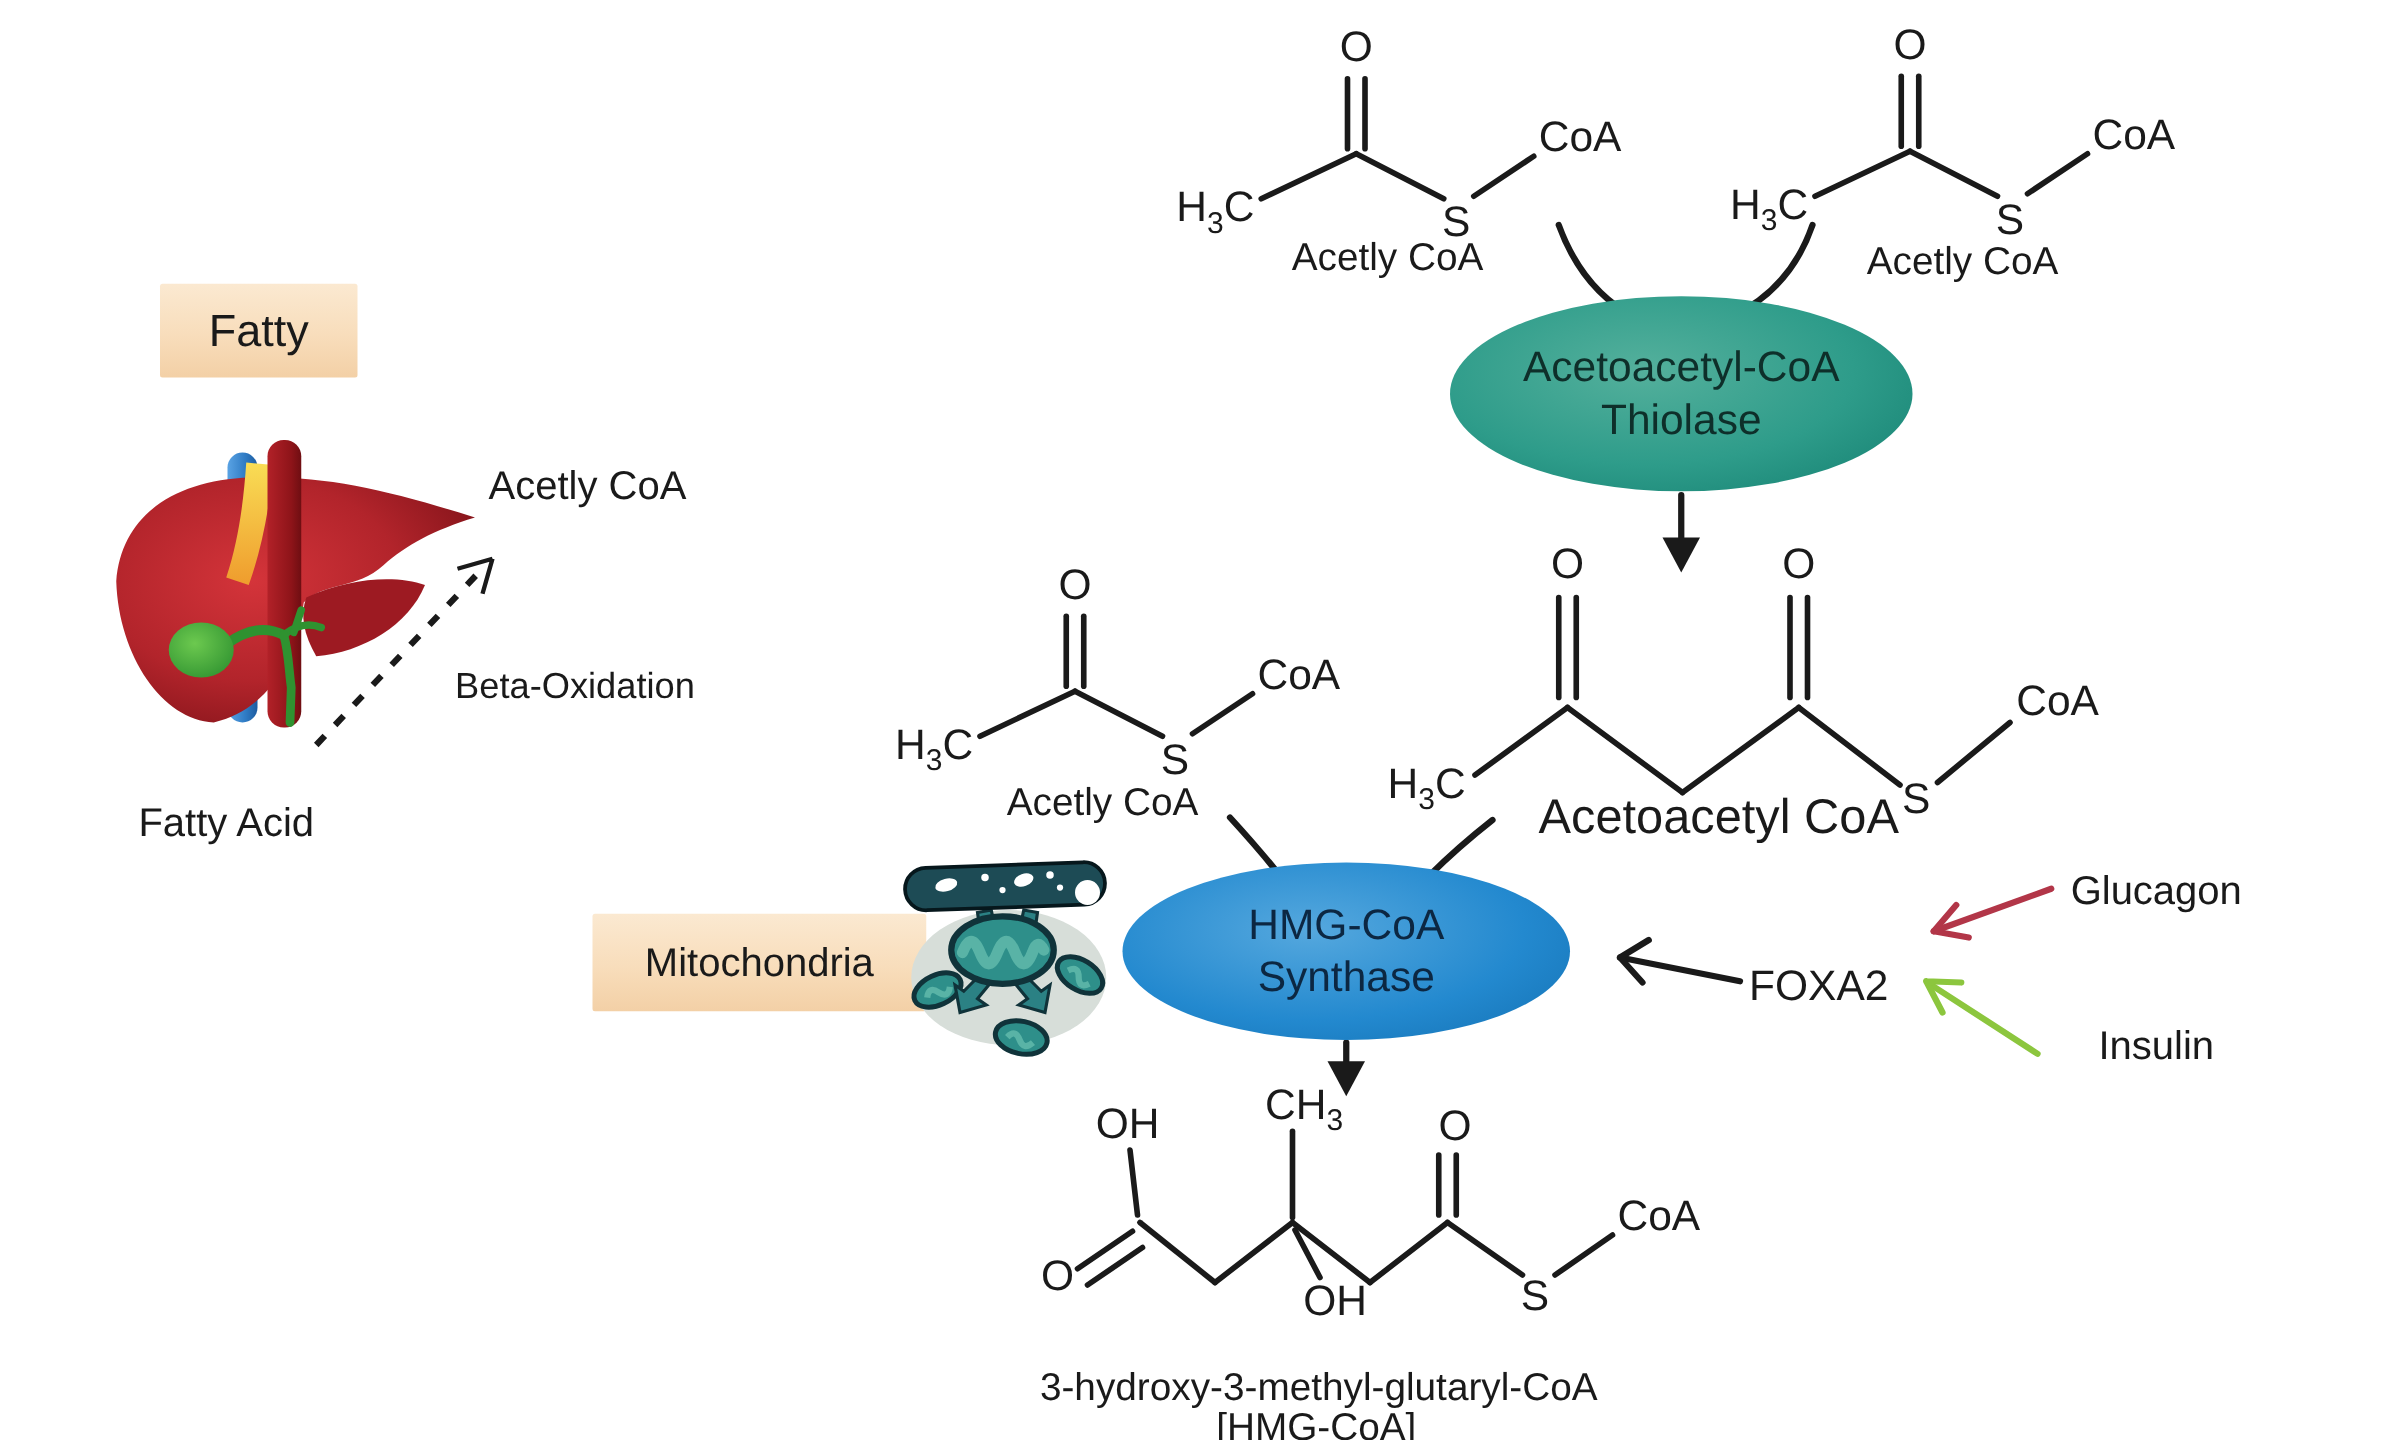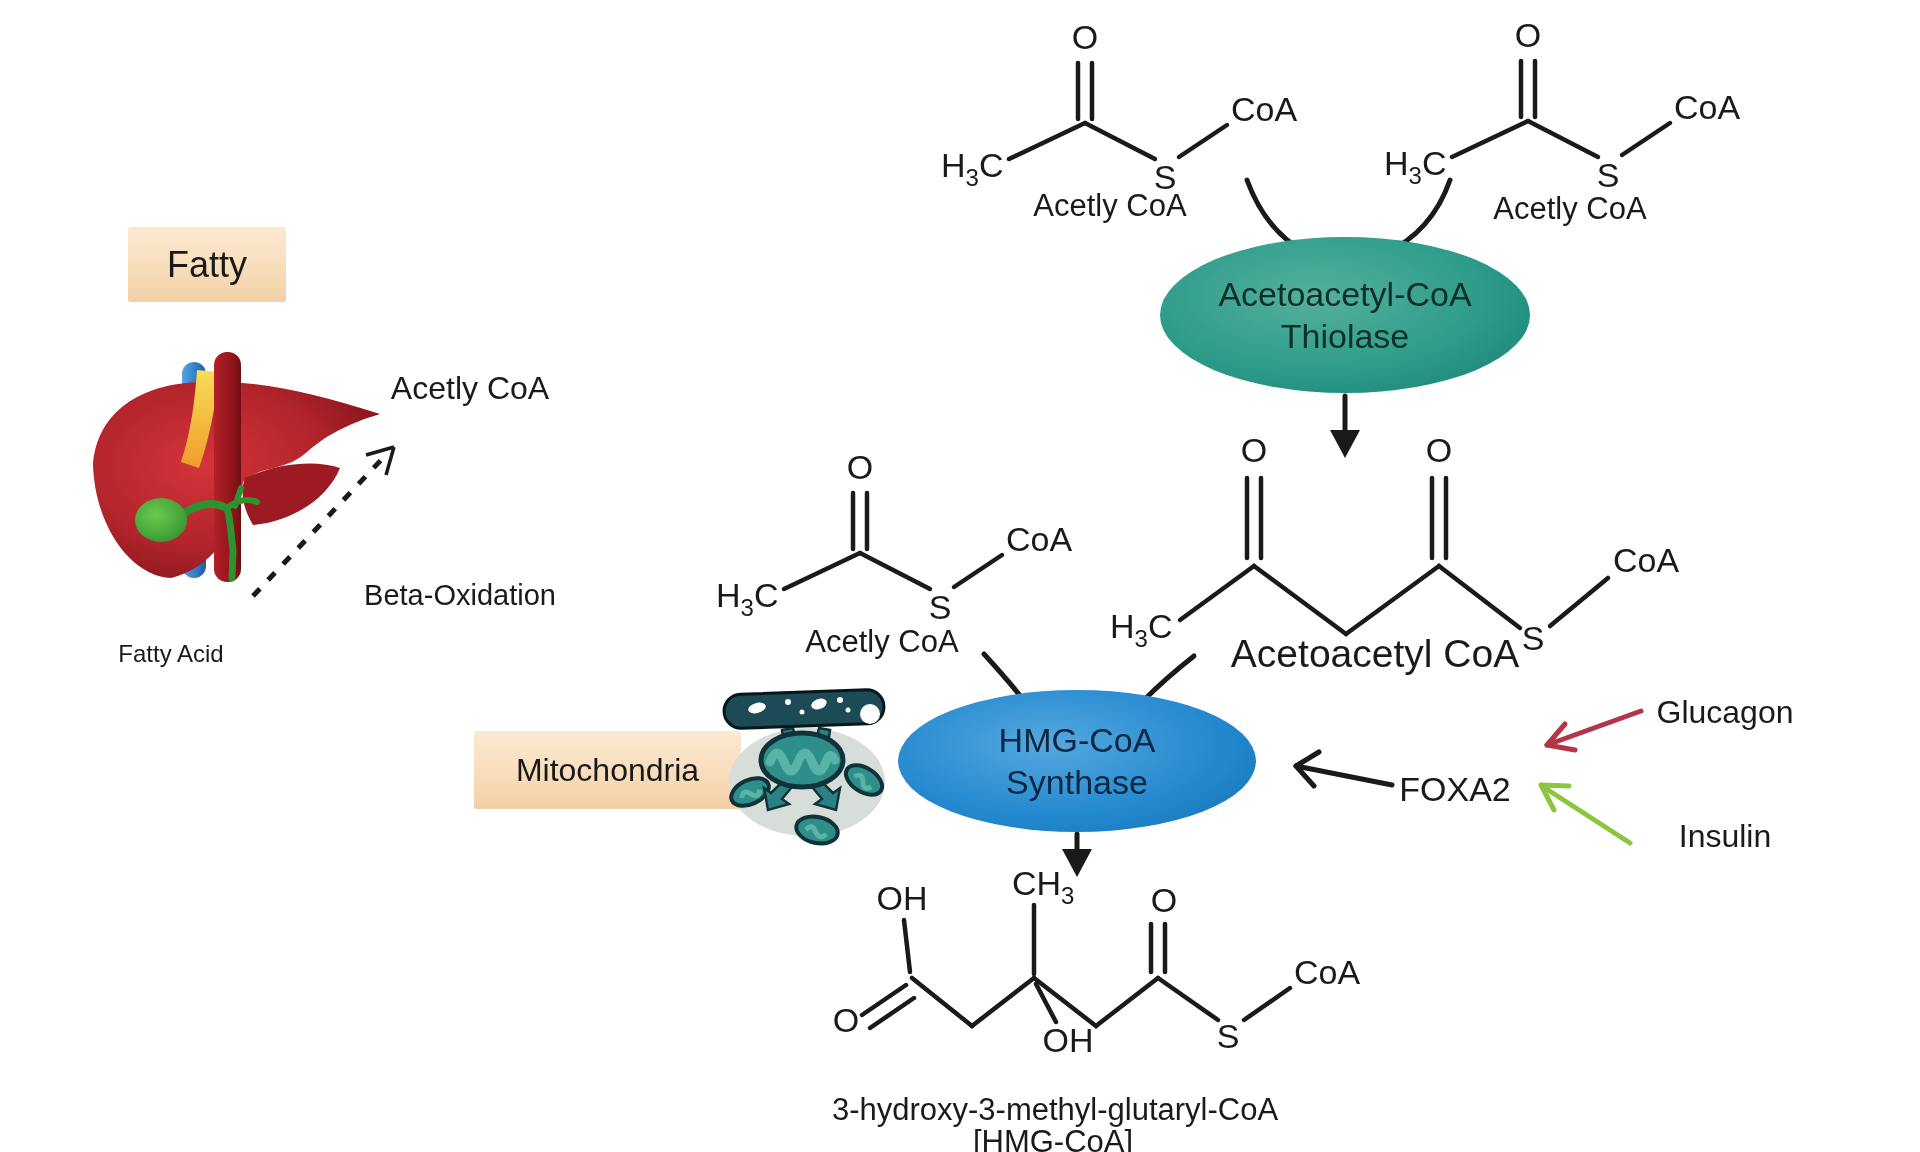--- a/index.html
+++ b/index.html
@@ -109,22 +109,22 @@
     <g stroke="#2f9230" fill="none" stroke-linecap="round">
       <path d="M 98 164 C 115 152 130 152 142 158" stroke-width="8"></path>
       <path d="M 142 158 C 152 150 162 148 172 152" stroke-width="6"></path>
       <path d="M 150 156 L 156 138" stroke-width="6"></path>
       <path d="M 142 158 C 146 172 146 186 148 200 L 147 228" stroke-width="7"></path>
     </g>
     <ellipse cx="76" cy="170" rx="26" ry="22" fill="url(#greenG)"></ellipse>
   </svg>
 
   <div class="lbl" style="left:340px;top:370px;width:260px;font-size:32px;">Acetly CoA</div>
-  <div class="lbl" style="left:330px;top:533px;width:260px;font-size:29px;margin-top:46px;">Beta-Oxidation</div>
-  <div class="lbl" style="left:41px;top:640px;width:260px;font-size:24px;">Fatty Acid</div>
+  <div class="lbl" style="left:330px;top:533px;width:260px;font-size:29px;">Beta-Oxidation</div>
+  <div class="lbl" style="left:51px;top:640px;width:260px;font-size:32px;">Fatty Acid</div>
 
   <svg class="chem" style="left:903px;top:7px;" width="400" height="200" viewBox="0 0 400 200">
     <line class="bond" x1="175" y1="56" x2="175" y2="112"></line>
     <line class="bond" x1="189" y1="56" x2="189" y2="112"></line>
     <line class="bond" x1="182" y1="116" x2="106" y2="152"></line>
     <line class="bond" x1="182" y1="116" x2="252" y2="152"></line>
     <line class="bond" x1="276" y1="150" x2="324" y2="118"></line>
     <text class="atom" x="182" y="42" text-anchor="middle">O</text>
     <text class="atom" x="38" y="170"><tspan>H</tspan><tspan class="sub" dy="9">3</tspan><tspan dy="-9">C</tspan></text>
     <text class="atom" x="262" y="182" text-anchor="middle">S</text>

